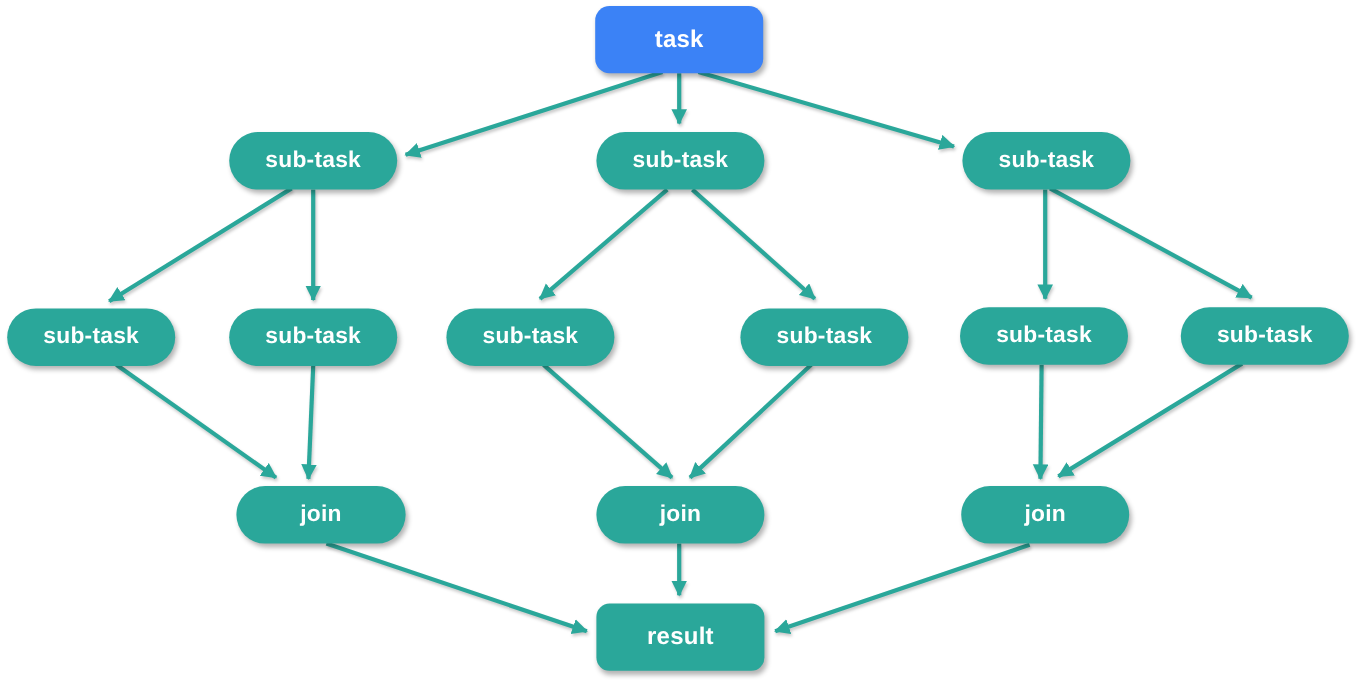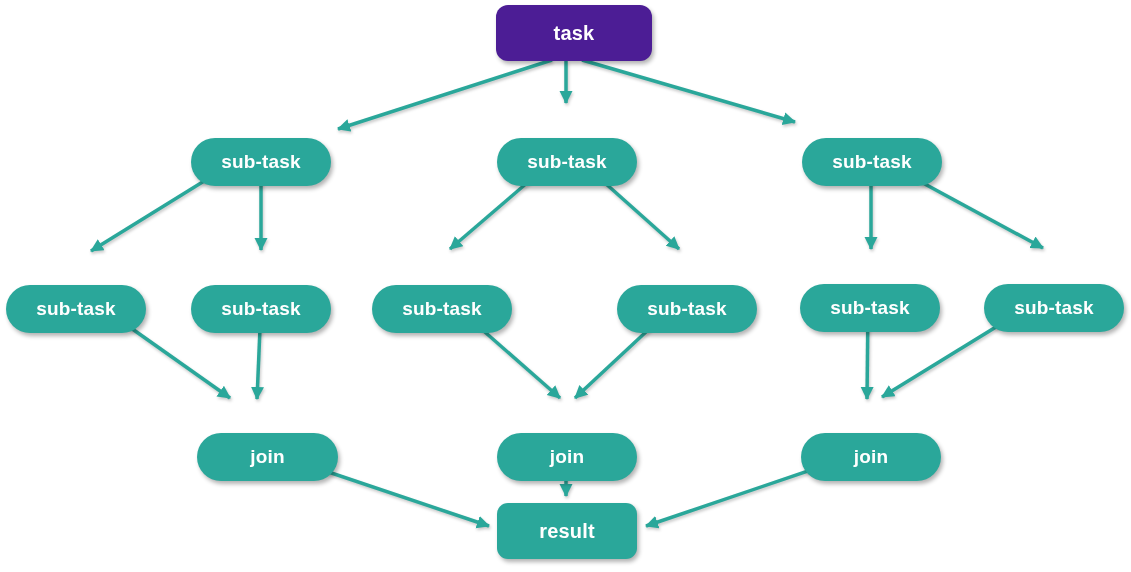--- a/index.html
+++ b/index.html
@@ -3,21 +3,21 @@
 <meta charset="utf-8">
 <style>
   html,body{margin:0;padding:0;background:#ffffff;}
   body{width:1131px;height:572px;overflow:hidden;font-family:"Liberation Sans",sans-serif;}
   .canvas{position:relative;width:1131px;height:572px;background:#ffffff;}
   svg.edges{position:absolute;left:0;top:0;width:1131px;height:572px;
             filter:drop-shadow(1.5px 2px 1.5px rgba(0,0,0,0.22));}
   .node{position:absolute;display:flex;align-items:center;justify-content:center;
         color:#ffffff;font-weight:bold;font-size:19px;letter-spacing:0.2px;
         box-shadow:2px 3px 4px rgba(0,0,0,0.30);box-sizing:border-box;}
-  .node.pill{border-radius:24px;margin-top:28px;}
+  .node.pill{border-radius:24px;}
   .node.rounded-rect{border-radius:12px;font-size:20px;}
   .node-label{pointer-events:none;}
 </style>
 </head>
 <body>
 
 <div class="canvas">
   <svg class="edges" viewBox="0 0 1131 572" xmlns="http://www.w3.org/2000/svg">
       <defs>
         <marker id="arrowhead" markerUnits="userSpaceOnUse" markerWidth="14" markerHeight="14" refX="12" refY="6.5" orient="auto">
@@ -37,21 +37,21 @@
       <line x1="261" y1="305" x2="257" y2="399" stroke="#2aa79a" stroke-width="3.5" marker-end="url(#arrowhead)"></line>
       <line x1="453" y1="304" x2="560" y2="398" stroke="#2aa79a" stroke-width="3.5" marker-end="url(#arrowhead)"></line>
       <line x1="676" y1="304" x2="575" y2="398" stroke="#2aa79a" stroke-width="3.5" marker-end="url(#arrowhead)"></line>
       <line x1="868" y1="304" x2="867" y2="399" stroke="#2aa79a" stroke-width="3.5" marker-end="url(#arrowhead)"></line>
       <line x1="1035" y1="303" x2="882" y2="397" stroke="#2aa79a" stroke-width="3.5" marker-end="url(#arrowhead)"></line>
       <line x1="272" y1="453" x2="489" y2="526" stroke="#2aa79a" stroke-width="3.5" marker-end="url(#arrowhead)"></line>
       <line x1="566" y1="453" x2="566" y2="496" stroke="#2aa79a" stroke-width="3.5" marker-end="url(#arrowhead)"></line>
       <line x1="858" y1="454" x2="646" y2="526" stroke="#2aa79a" stroke-width="3.5" marker-end="url(#arrowhead)"></line>
     </svg>
 
-<div class="node rounded-rect" style="left: 496px; top: 5px; width: 156px; height: 56px; background: #4c1d95; color: rgb(255, 255, 255);">
+<div class="node rounded-rect" style="left: 496px; top: 5px; width: 140px; height: 56px; background: #3b82f6; color: rgb(255, 255, 255);">
       <span class="node-label">task</span>
     </div>
     <div class="node pill" style="left: 191px; top: 110px; width: 140px; height: 48px; background: rgb(42, 167, 154); color: rgb(255, 255, 255);">
       <span class="node-label">sub-task</span>
     </div>
     <div class="node pill" style="left: 497px; top: 110px; width: 140px; height: 48px; background: rgb(42, 167, 154); color: rgb(255, 255, 255);">
       <span class="node-label">sub-task</span>
     </div>
     <div class="node pill" style="left: 802px; top: 110px; width: 140px; height: 48px; background: rgb(42, 167, 154); color: rgb(255, 255, 255);">
       <span class="node-label">sub-task</span>

